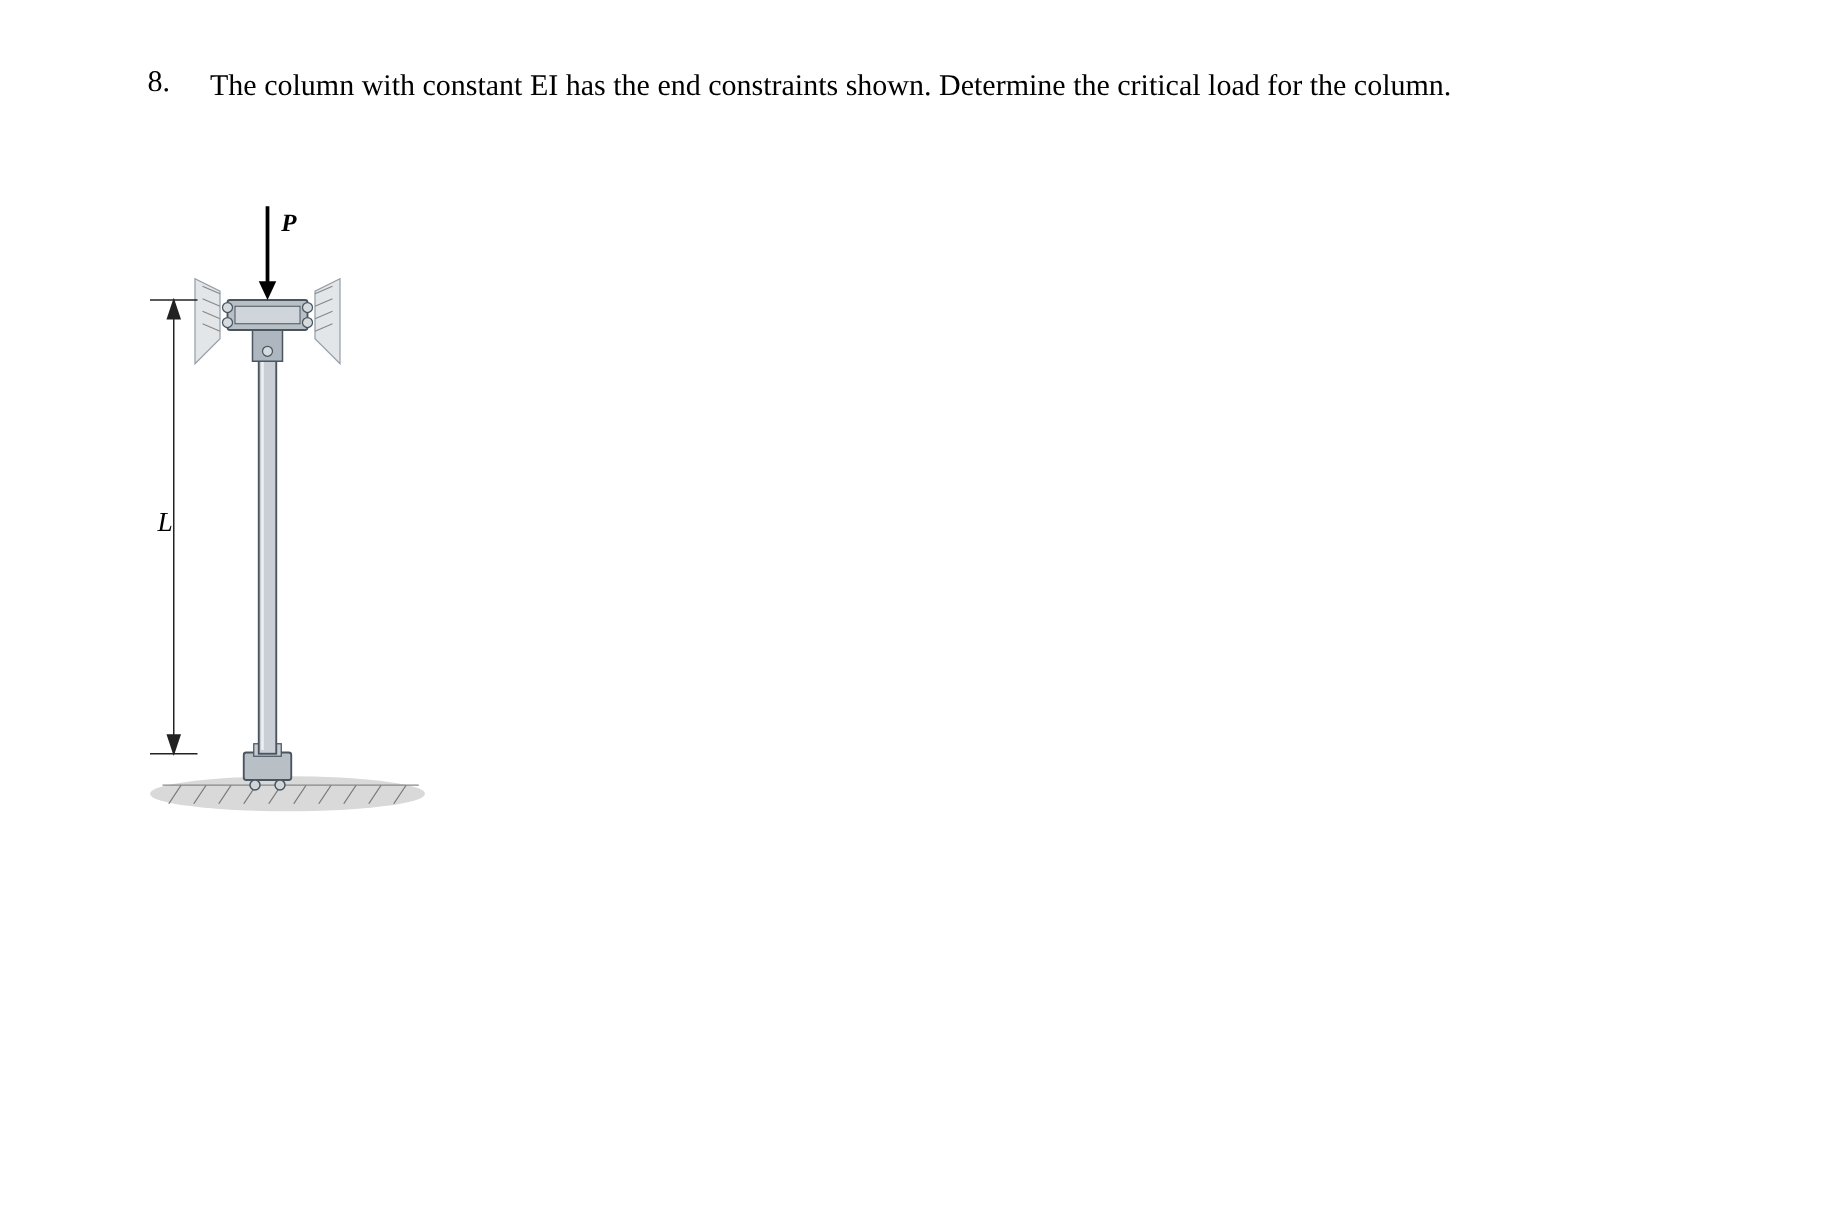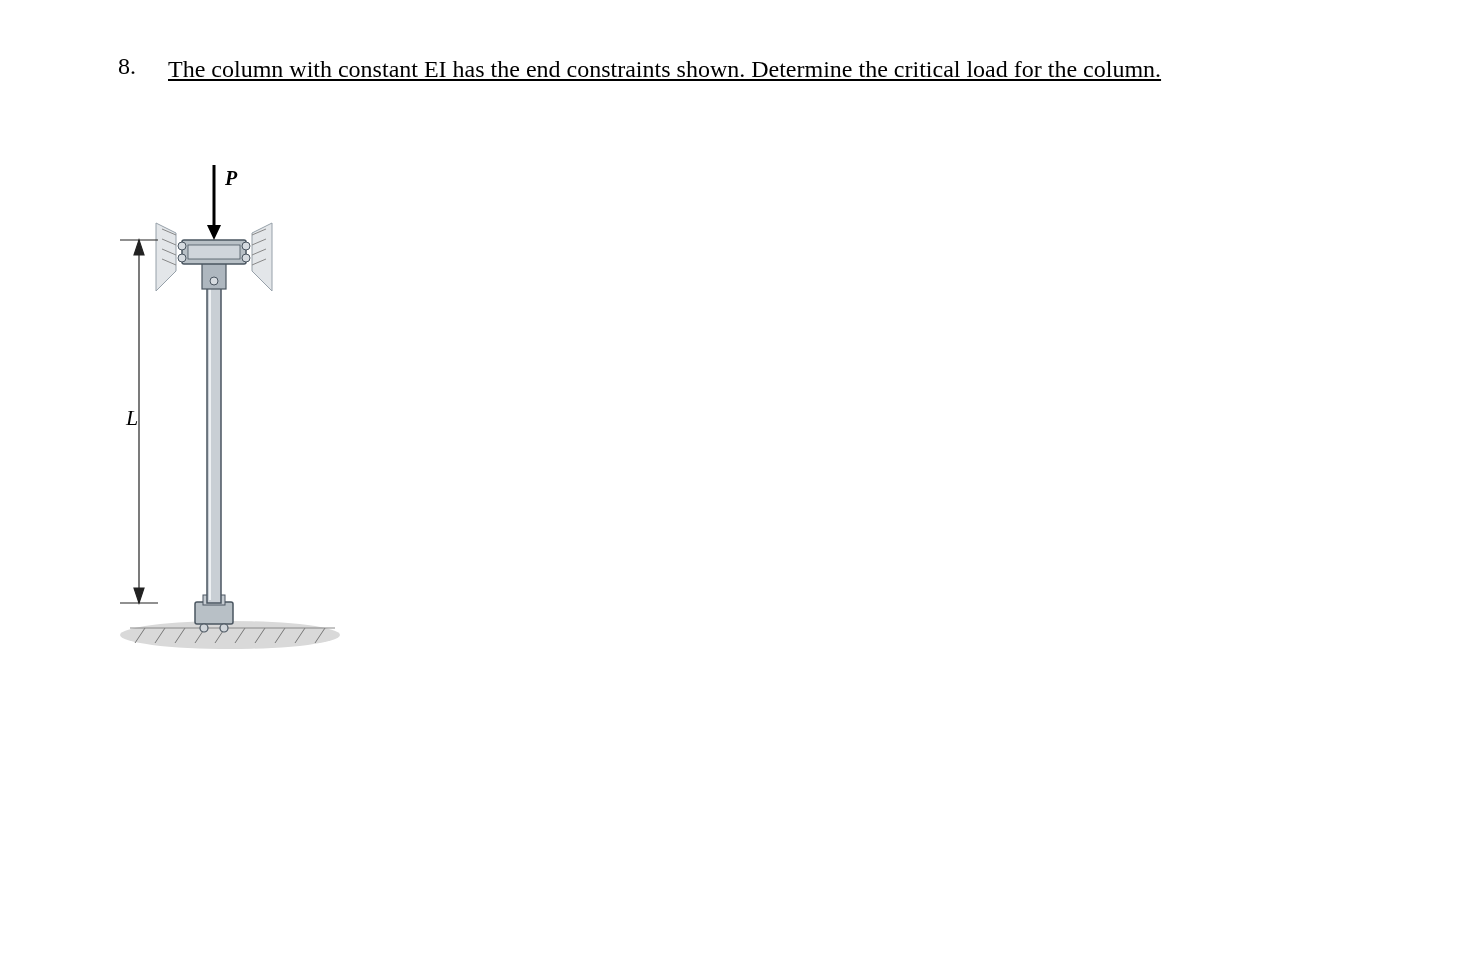--- a/index.html
+++ b/index.html
@@ -22,21 +22,20 @@
   .problem-row {
     display: flex;
     align-items: flex-start;
   }
   .number {
     width: 50px;
     flex-shrink: 0;
   }
   .text {
     line-height: 1.35;
-    text-decoration: underline;
   }
   .figure-area {
     position: absolute;
     top: 145px;
     left: 110px;
     width: 260px;
     height: 530px;
   }
   svg { display: block; }
 </style>

